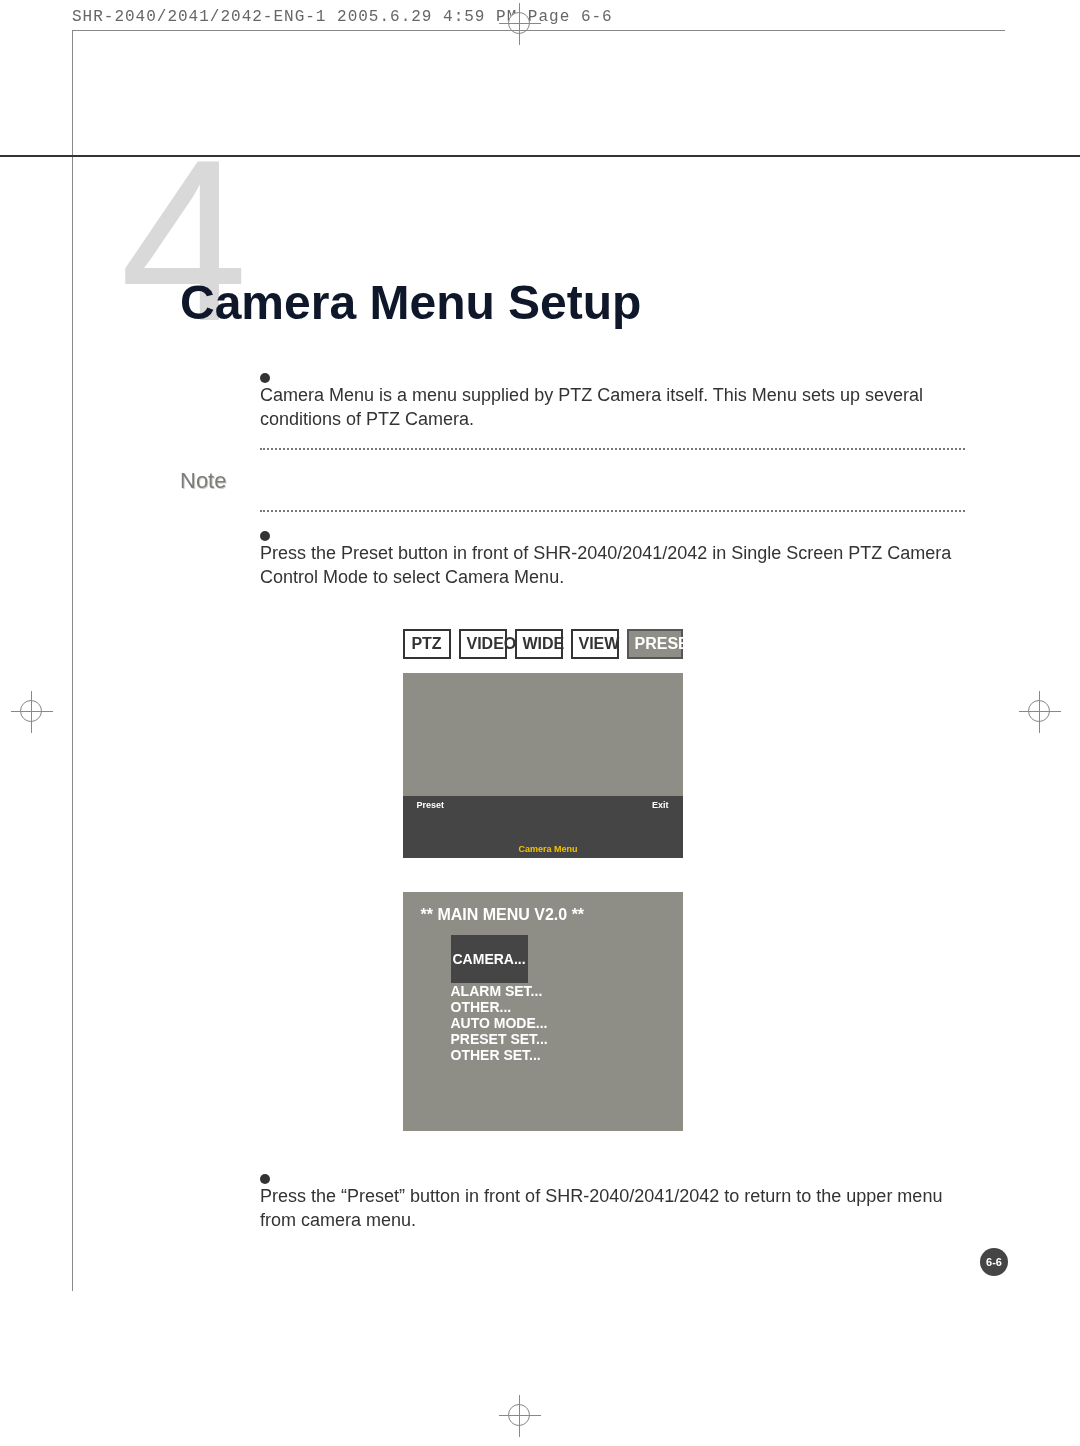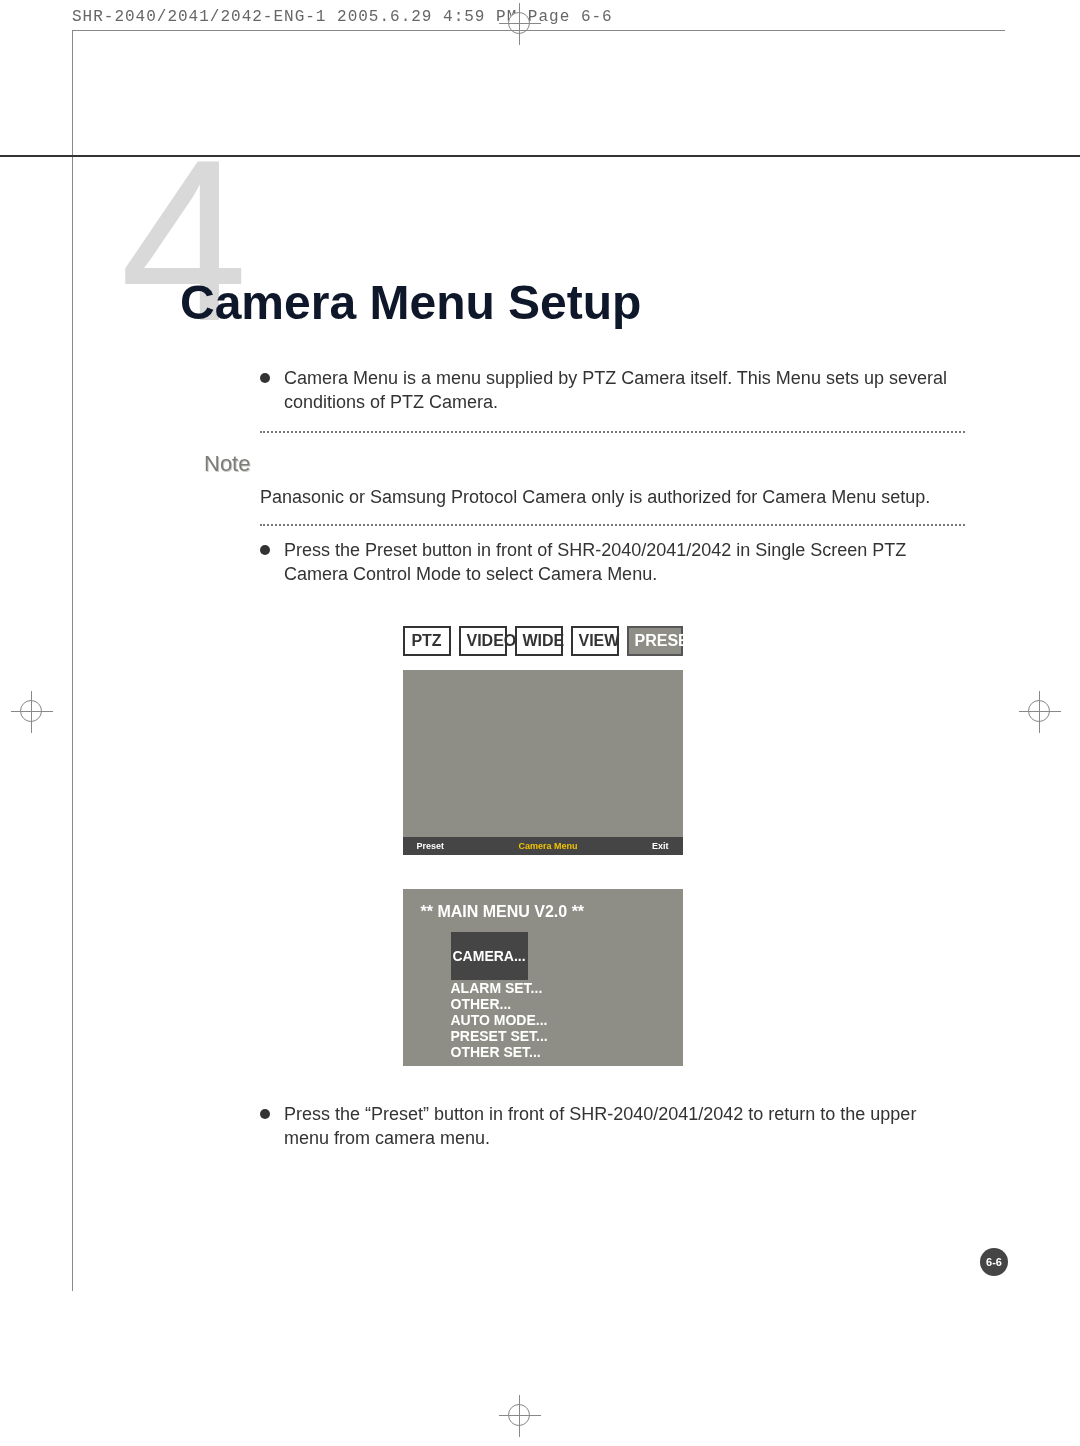--- a/index.html
+++ b/index.html
@@ -86,32 +86,33 @@
     margin-left: 140px;
     margin-right: 10px;
   }
   .bullet-row {
     display: flex;
     align-items: flex-start;
     font-size: 18px;
     line-height: 1.35;
     color: #333;
     margin-bottom: 16px;
+    flex-direction: column;
   }
   .bullet-dot {
     width: 10px; height: 10px; background: #333; border-radius: 50%;
     flex-shrink: 0; margin-top: 7px; margin-right: 14px;
   }
   .dotted-rule {
     border: none;
     border-top: 2px dotted #777;
     margin: 16px 0 12px 140px;
   }
   .note-title {
-    margin-left: 84px;
+    margin-left: 60px;
     font-size: 22px;
     color: #7d7d78;
     font-weight: 400;
     margin-top: 18px;
     margin-bottom: 10px;
     text-shadow: 1px 1px 0 #ccc;
   }
   .note-text {
     margin-left: 140px;
     font-size: 18px;
@@ -150,24 +151,24 @@
     position: absolute;
     bottom: 0; left: 0; right: 0;
     background: #454545;
     color: #fff;
     font-size: 9px;
     font-weight: 700;
     padding: 4px 14px;
     display: flex;
     justify-content: space-between;
   }
-  .screen-box-inner span.selected { color: #f2c200; }
+  .screen-box-inner span.selected { color: #f2c200; margin-top: 44px; }
   .menu-box {
     width: 280px;
-    height: 177px;
+    height: 239px;
     background: #8e8e86;
     margin: 0 auto 36px auto;
     padding: 14px 18px;
     color: #fff;
     font-weight: 700;
     font-size: 15px;
     line-height: 1.15;
   }
   .menu-box .menu-title {
     margin-bottom: 10px;
@@ -227,21 +228,20 @@
 
   <div class="bullets">
     <div class="bullet-row">
       <span class="bullet-dot"></span>
       <span>Camera Menu is a menu supplied by PTZ Camera itself. This Menu sets up several conditions of PTZ Camera.</span>
     </div>
   </div>
 
   <hr class="dotted-rule">
   <div class="note-title">Note</div>
-  <div class="note-text">Panasonic or Samsung Protocol Camera only is authorized for Camera Menu setup.</div>
   <hr class="dotted-rule">
 
   <div class="bullets">
     <div class="bullet-row">
       <span class="bullet-dot"></span>
       <span>Press the Preset button in front of SHR-2040/2041/2042 in Single Screen PTZ Camera Control Mode to select Camera Menu.</span>
     </div>
   </div>
 
   <div class="button-row">

